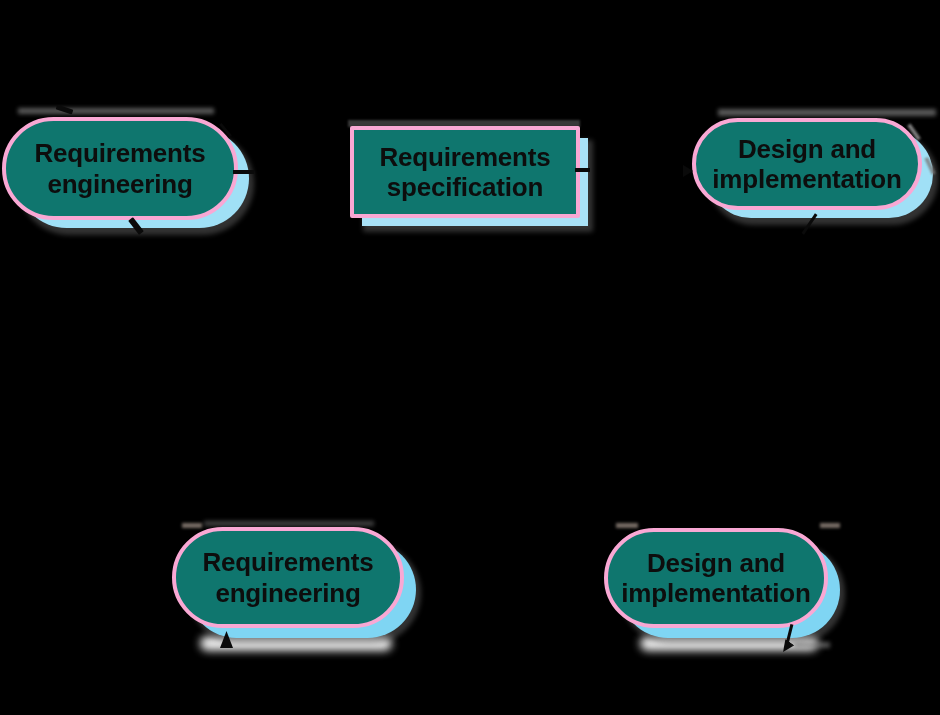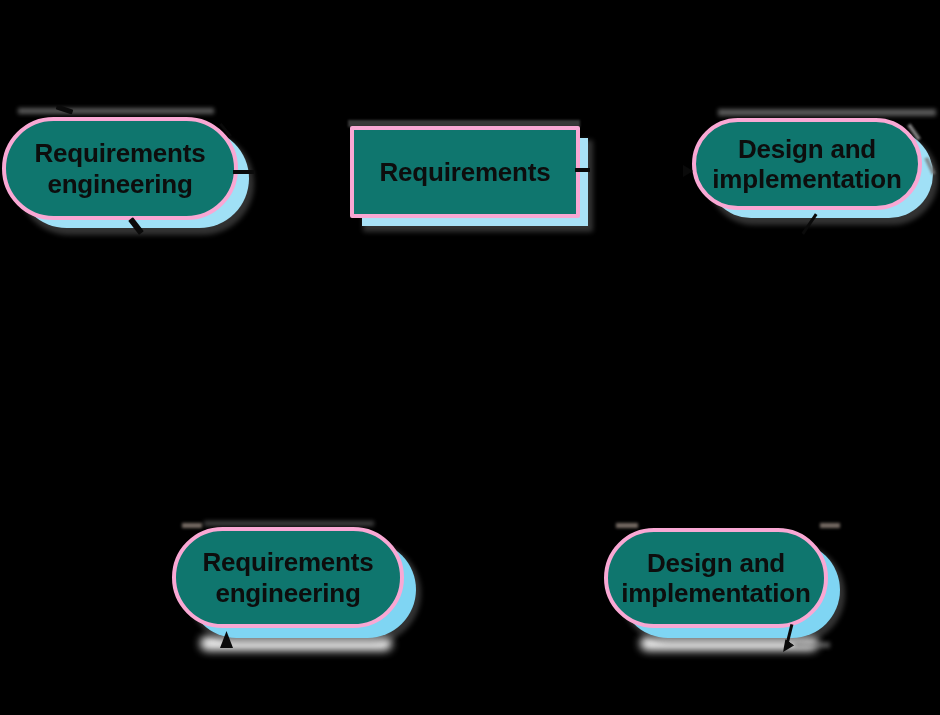--- a/index.html
+++ b/index.html
@@ -79,20 +79,21 @@
   <div class="glow-white" style="left:200px;top:636px;width:192px;height:15px;"></div>
   <div class="glow-white" style="left:640px;top:636px;width:178px;height:15px;"></div>
 
   <div id="node-re-top" class="node pill shadow-top-pill">
     <span>Requirements</span>
     <span>engineering</span>
   </div>
 
   <div id="node-rs-top" class="node rect shadow-rect">
     <span>Requirements</span>
+    <span>specification</span>
   </div>
 
   <div id="node-di-top" class="node pill shadow-top-pill">
     <span>Design and</span>
     <span>implementation</span>
   </div>
 
   <div id="node-re-bottom" class="node pill shadow-bottom-pill">
     <span>Requirements</span>
     <span>engineering</span>

